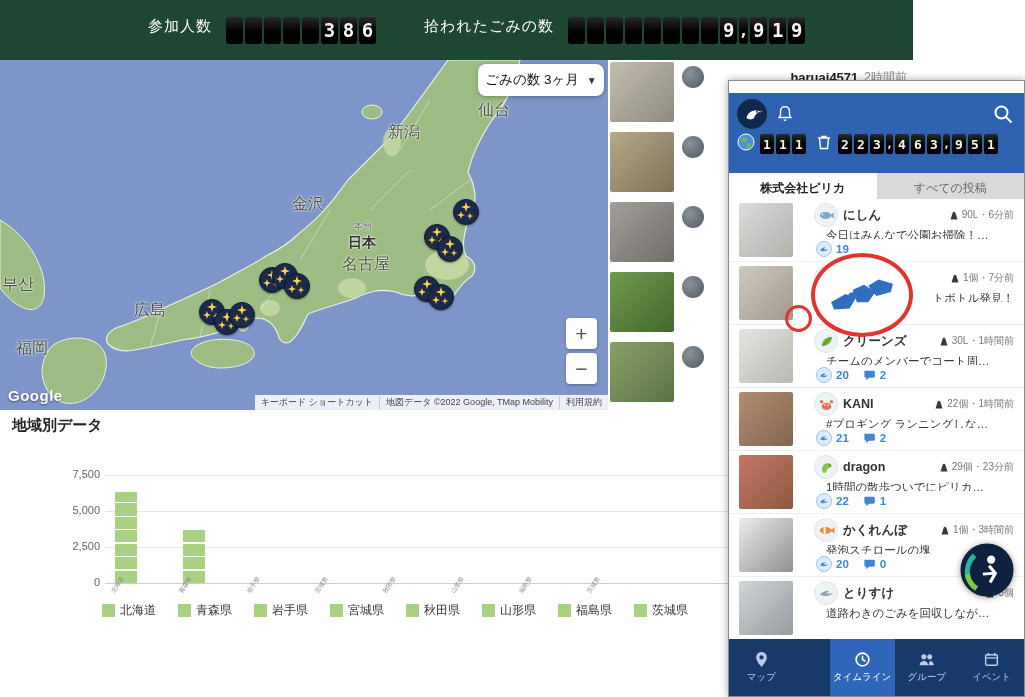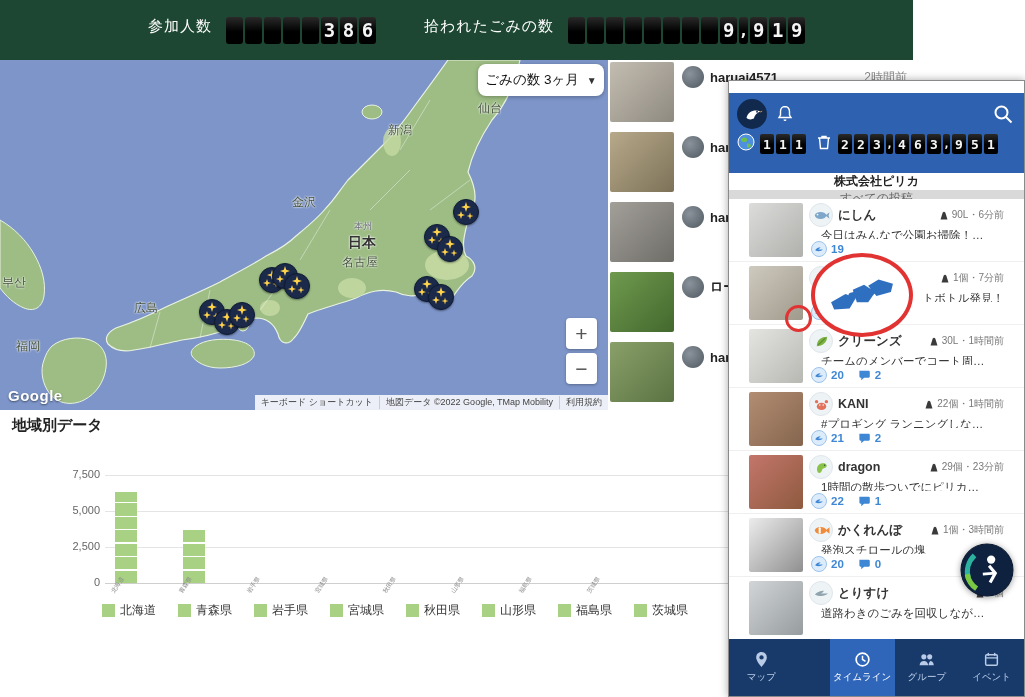--- a/index.html
+++ b/index.html
@@ -13,21 +13,21 @@
   .counter-label { color:#fff; font-size:15px; letter-spacing:1px; }
   .digits { display:flex; gap:2px; }
   .dcell { width:17px; height:27px; background:linear-gradient(#2a2a2a,#000 55%);
     border-radius:3px; color:#f5f5f5; font-family:"DejaVu Sans Mono", monospace;
     font-size:19px; font-weight:bold; display:flex; align-items:center; justify-content:center; }
   .dcomma { width:9px; font-size:16px; }
 
   
   .map { position:absolute; left:0; top:60px; width:608px; height:350px; background:#7d95c9; overflow:hidden; }
   .map svg.land { position:absolute; inset:0; }
-  .map-label { position:absolute; color:#44503c; font-size:12px; text-shadow:0 0 2px #fff,0 0 2px #fff; white-space:nowrap; }
+  .map-label { position:absolute; color:#44503c; font-size:16px; text-shadow:0 0 2px #fff,0 0 2px #fff; white-space:nowrap; }
   .ml-big { font-size:14px; font-weight:bold; color:#333; }
   .ml-small { font-size:9px; color:#667; }
   .mk { position:absolute; width:26px; height:26px; border-radius:50%; background:#1b2a4a;
     border:1px solid #101b33; box-shadow:0 1px 2px rgba(0,0,0,.4); }
   .mk svg { width:100%; height:100%; display:block; }
   .map-filter { position:absolute; left:478px; top:4px; width:126px; height:32px; background:#fff;
     border:none; border-radius:8px; box-shadow:0 1px 4px rgba(0,0,0,.3); font-size:13.5px; color:#111;
     display:flex; align-items:center; justify-content:center; gap:8px; cursor:pointer; font-family:inherit; }
   .map-filter .caret { font-size:10px; color:#333; }
   .zoomers { position:absolute; right:11px; top:258px; display:flex; flex-direction:column; gap:4px; }
@@ -37,21 +37,21 @@
     letter-spacing:.5px; text-shadow:0 1px 2px rgba(0,0,0,.5); }
   .map-footer { position:absolute; right:0; bottom:0; height:15px; display:flex; align-items:center;
     background:rgba(255,255,255,.85); font-size:9px; color:#444; }
   .map-footer span { padding:0 6px; border-left:1px solid #ccc; white-space:nowrap; }
   .map-footer span:first-child { border-left:none; }
 
   
   .feed { position:absolute; left:610px; top:60px; width:303px; height:350px; }
   .feed-row { height:70px; display:flex; align-items:flex-start; gap:8px; padding:2px 0; }
   .feed-photo { width:64px; height:60px; border-radius:2px; flex:none; }
-  .feed-meta { display:flex; align-items:center; gap:6px; flex:1; padding-top:4px; }
+  .feed-meta { display:flex; align-items:center; gap:6px; flex:1; padding-top:4px;text-align:right; }
   .feed-avatar { width:22px; height:22px; border-radius:50%;
     background:radial-gradient(circle at 35% 35%, #8a939b, #4f585f); flex:none; }
   .feed-name { font-size:13px; color:#222; font-weight:bold; white-space:nowrap; overflow:hidden; flex:1; }
   .feed-time { font-size:12px; color:#888; white-space:nowrap; padding-right:6px; }
   .pf1{background:linear-gradient(135deg,#c3bdb1,#8f8a80);} .pf2{background:linear-gradient(135deg,#b7a98a,#7d7258);}
   .pf3{background:linear-gradient(135deg,#a3a09a,#6f6d68);} .pf4{background:linear-gradient(135deg,#6f9a4e,#44682e);}
   .pf5{background:linear-gradient(135deg,#8aa06a,#5a7342);}
 
   
   .regional-title { position:absolute; left:12px; top:416px; font-size:15px; font-weight:bold; color:#222; }
@@ -75,26 +75,26 @@
   .app-top { position:absolute; left:0; top:12px; width:100%; height:80px; background:#2e62b0; }
   .app-head { display:flex; align-items:center; gap:8px; padding:6px 10px 2px 8px; }
   .app-logo { width:30px; height:30px; border-radius:50%; background:#12294e; flex:none;
     display:flex; align-items:center; justify-content:center; }
   .app-logo svg { width:22px; height:22px; }
   .icon-btn { background:none; border:none; padding:0; cursor:pointer; display:flex; }
   .app-spacer { flex:1; }
   .app-counters { display:flex; align-items:center; gap:5px; padding:2px 8px; }
   .panel .dcell { width:14px; height:20px; font-size:13px; border-radius:2px; }
   .panel .dcomma { width:7px; font-size:11px; }
-  .app-tabs { position:absolute; left:0; top:92px; width:100%; height:32px; display:flex; border-bottom:6px solid #0369a1;flex-direction:column; }
+  .app-tabs { position:absolute; left:0; top:92px; width:100%; height:32px; display:flex; border-bottom:1px solid #0369a1; }
   .tab { flex:1; display:flex; align-items:center; justify-content:center; font-size:12px; cursor:pointer; }
   .tab.active { background:#fff; color:#222; font-weight:bold; }
   .tab.inactive { background:#d9d9d9; color:#666; }
   .app-list { position:absolute; left:0; top:118px; width:100%; height:442px; overflow:hidden; background:#fff; }
-  .entry { height:63px; display:flex; gap:6px; padding:4px 20px; border-bottom:1px solid #efefef; cursor:pointer; }
+  .entry { height:63px; display:flex; gap:21px; padding:4px 10px; border-bottom:1px solid #efefef; cursor:pointer; }
   .entry-photo { width:54px; height:54px; flex:none; border-radius:2px; }
   .entry-body { flex:1; display:flex; flex-direction:column; min-width:0; }
   .entry-top { display:flex; align-items:center; gap:5px; }
   .avatar { width:24px; height:24px; border-radius:50%; background:#eef3f6; border:1px solid #dfe6ea;
     display:flex; align-items:center; justify-content:center; flex:none; }
   .avatar svg { width:17px; height:17px; }
   .uname { font-size:12.5px; font-weight:bold; color:#333; white-space:nowrap; overflow:hidden; flex:1; }
   .amount { display:flex; align-items:center; gap:3px; font-size:10px; color:#777; white-space:nowrap; }
   .entry-text { font-size:11.5px; color:#333; white-space:nowrap; overflow:hidden; margin:1px 0 0 12px; }
   .entry-actions { display:flex; align-items:center; gap:14px; margin:2px 0 0 2px; }

